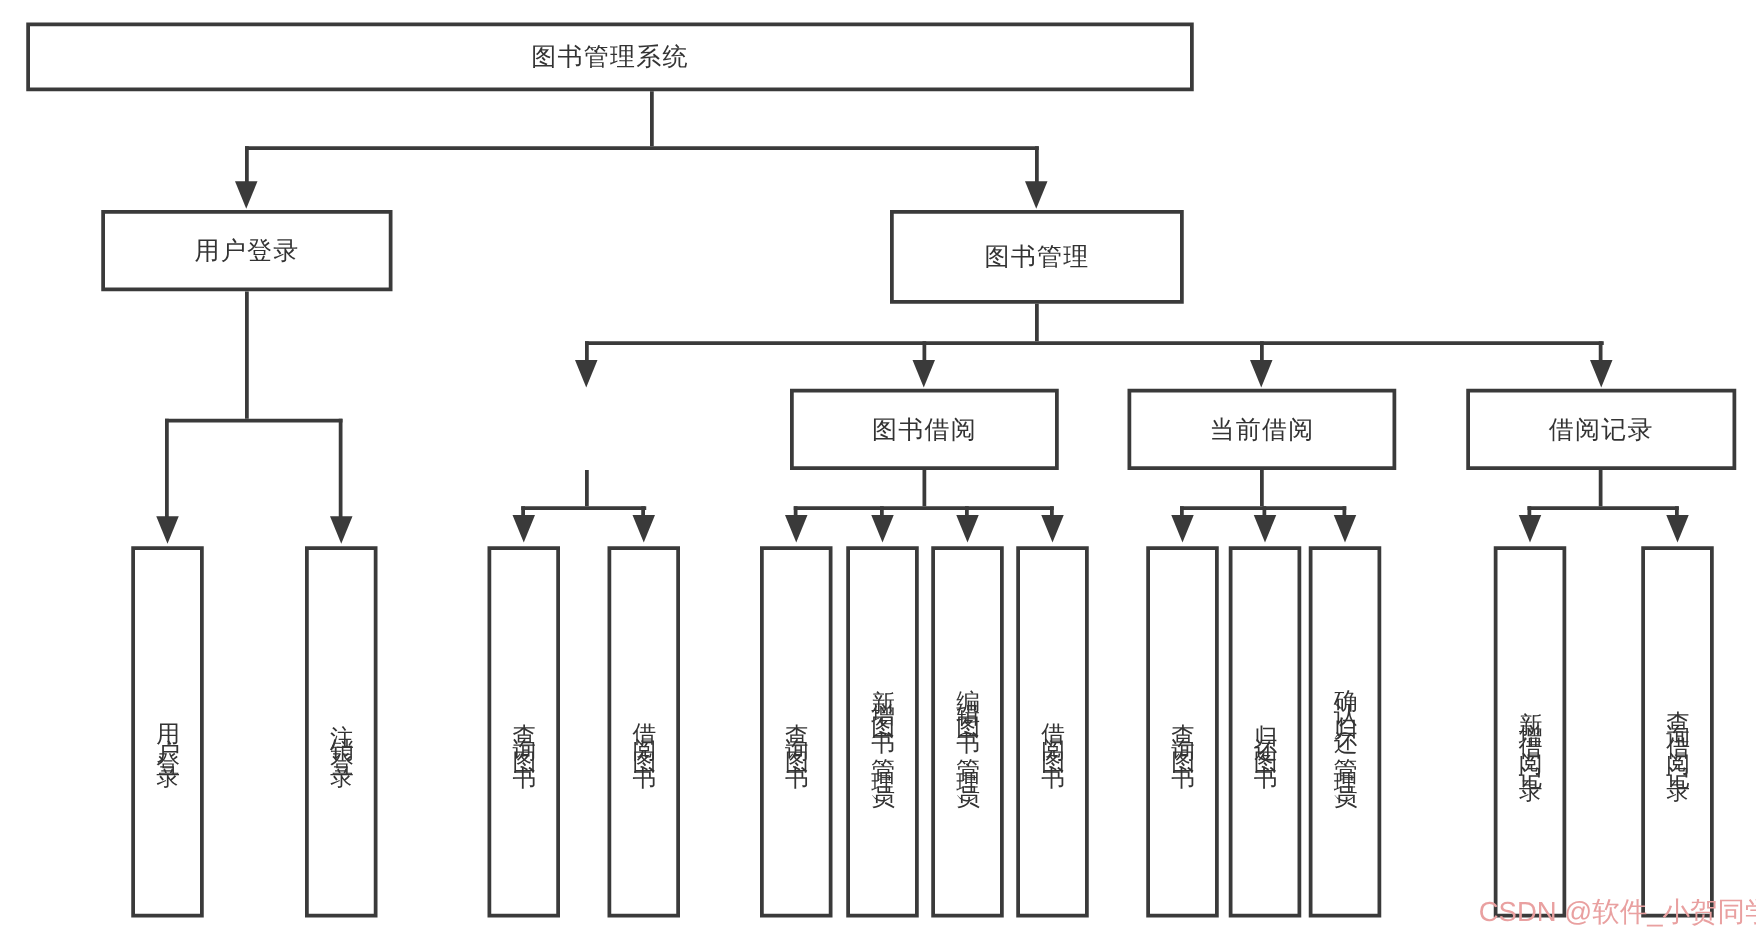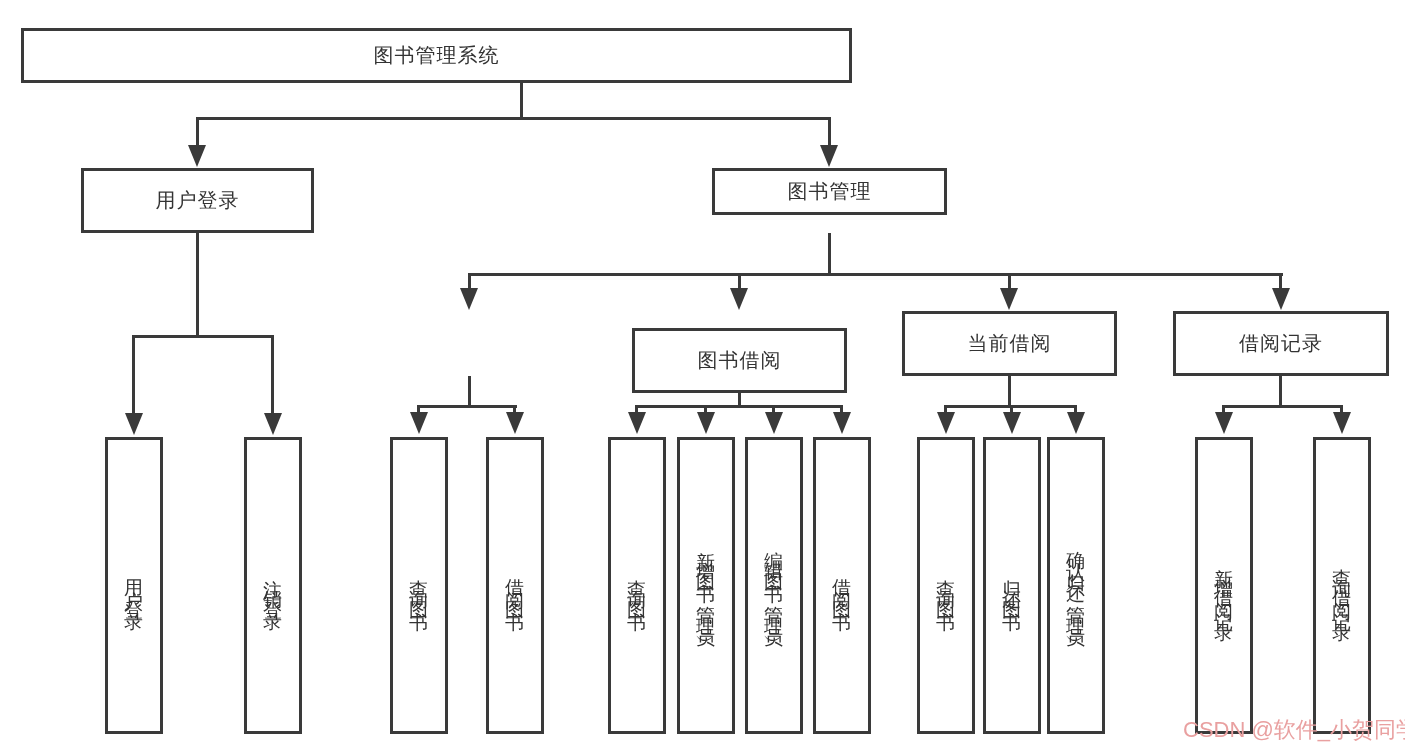--- a/index.html
+++ b/index.html
@@ -66,35 +66,35 @@
     white-space: nowrap;
     z-index: 3;
     letter-spacing: 0px;
   }
 </style>
 </head>
 <body>
 
 <div id="canvas">
 
-  <div class="box" style="left:21px; top:28px; width:831px; height:55px;">
+  <div class="box" style="left:21px; top:18px; width:934px; height:55px;">
     <span>图书管理系统</span>
   </div>
 
   <div class="vline" style="left:520px; top:68px; height:49px;"></div>
   <div class="hline" style="left:196px; top:117px; width:635px;"></div>
   <div class="vline" style="left:196px; top:117px; height:35px;"></div>
   <div class="arrowhead" style="left:188px; top:145px;"></div>
   <div class="vline" style="left:828px; top:117px; height:35px;"></div>
   <div class="arrowhead" style="left:820px; top:145px;"></div>
 
   <div class="box" style="left:81px; top:168px; width:233px; height:65px;">
     <span>用户登录</span>
   </div>
-  <div class="box" style="left:712px; top:168px; width:235px; height:47px;">
+  <div class="box" style="left:712px; top:168px; width:235px; height:75px;">
     <span>图书管理</span>
   </div>
 
   <div class="vline" style="left:196px; top:233px; height:102px;"></div>
   <div class="hline" style="left:132px; top:335px; width:142px;"></div>
   <div class="vline" style="left:132px; top:335px; height:82px;"></div>
   <div class="arrowhead" style="left:125px; top:413px;"></div>
   <div class="vline" style="left:271px; top:335px; height:82px;"></div>
   <div class="arrowhead" style="left:264px; top:413px;"></div>
 
@@ -102,21 +102,21 @@
   <div class="hline" style="left:468px; top:273px; width:815px;"></div>
   <div class="vline" style="left:468px; top:273px; height:18px;"></div>
   <div class="arrowhead" style="left:460px; top:288px;"></div>
   <div class="vline" style="left:738px; top:273px; height:18px;"></div>
   <div class="arrowhead" style="left:730px; top:288px;"></div>
   <div class="vline" style="left:1008px; top:273px; height:18px;"></div>
   <div class="arrowhead" style="left:1000px; top:288px;"></div>
   <div class="vline" style="left:1279px; top:273px; height:18px;"></div>
   <div class="arrowhead" style="left:1272px; top:288px;"></div>
 
-  <div class="box" style="left:632px; top:328px; width:215px; height:65px;">
+  <div class="box" style="left:632px; top:311px; width:215px; height:65px;">
     <span>图书借阅</span>
   </div>
   <div class="box" style="left:902px; top:311px; width:215px; height:65px;">
     <span>当前借阅</span>
   </div>
   <div class="box" style="left:1173px; top:311px; width:216px; height:65px;">
     <span>借阅记录</span>
   </div>
 
   <div class="vline" style="left:468px; top:376px; height:29px;"></div>

